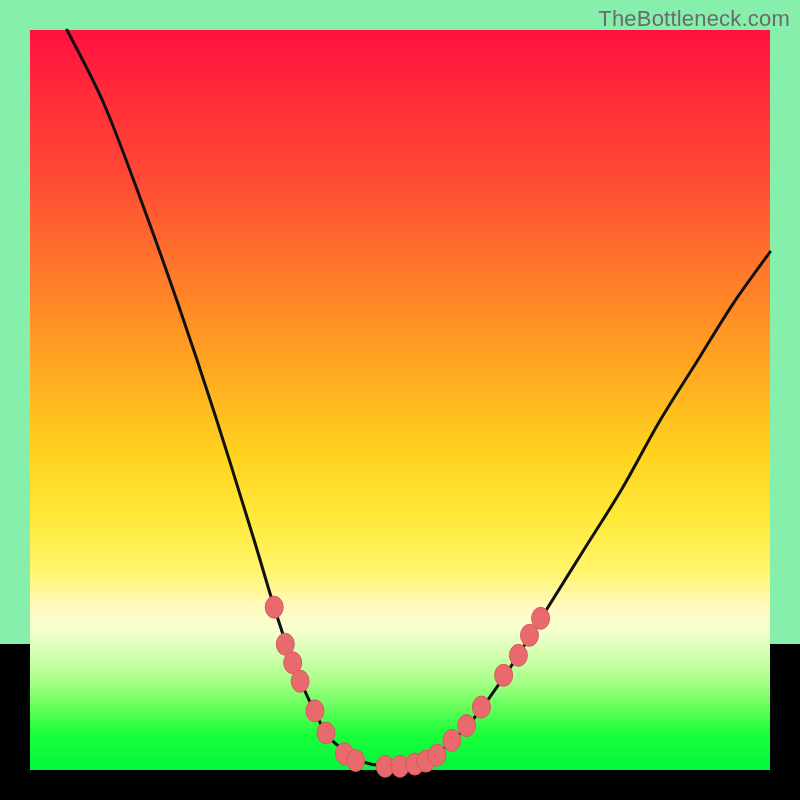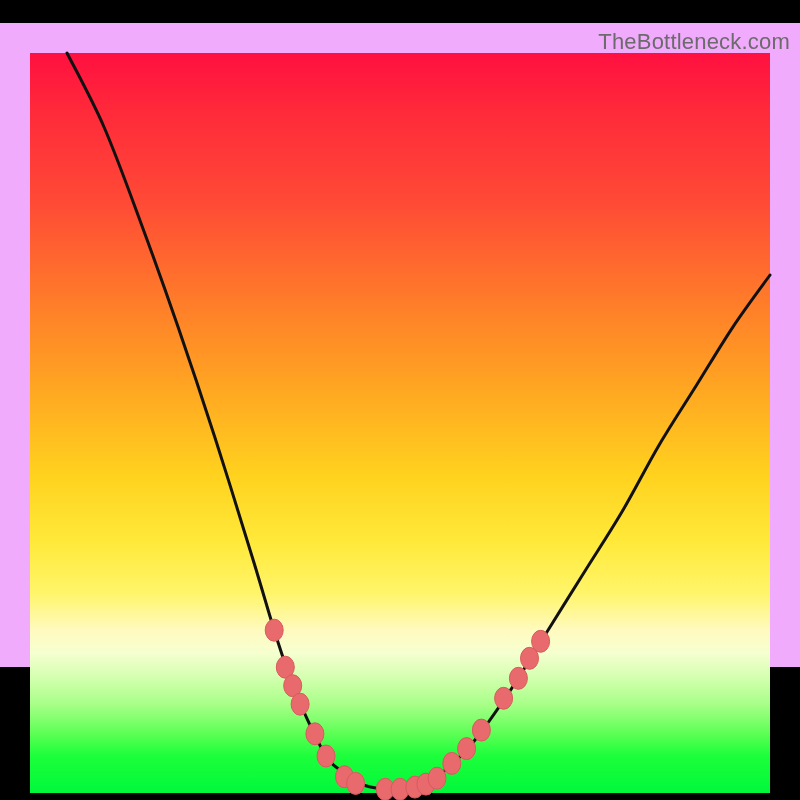--- a/index.html
+++ b/index.html
@@ -8,22 +8,21 @@
     width: 800px;
     height: 800px;
     overflow: hidden;
     background: #000;
     font-family: Arial, Helvetica, sans-serif;
   }
   .frame {
     position: relative;
     width: 800px;
     height: 644px;
-    background: #f0abfc;
-    margin-top: 23px;
+    background: #86efac;
   }
   .plot {
     position: absolute;
     left: 30px;
     top: 30px;
     width: 740px;
     height: 740px;
     
     background: linear-gradient(
       to bottom,

